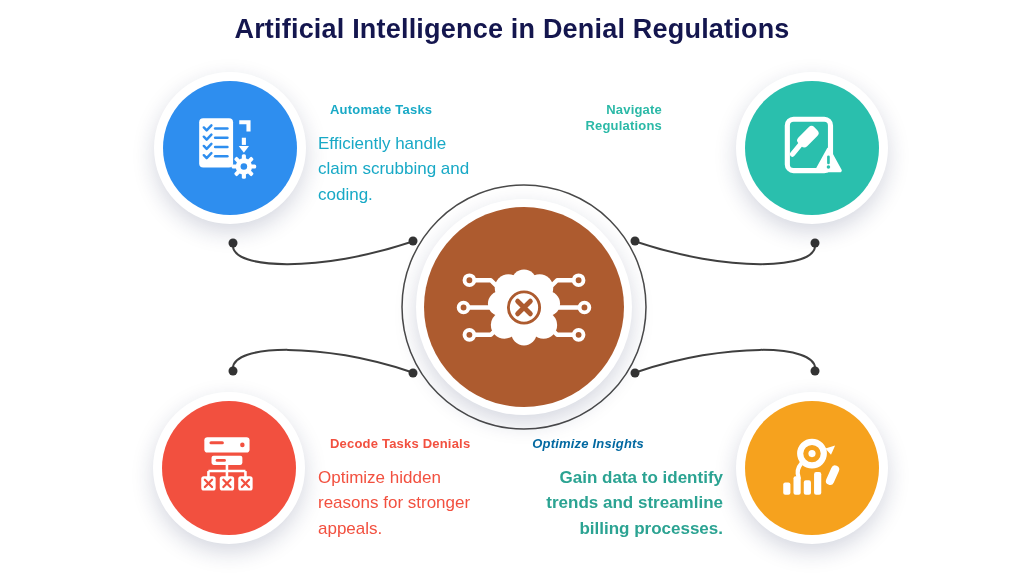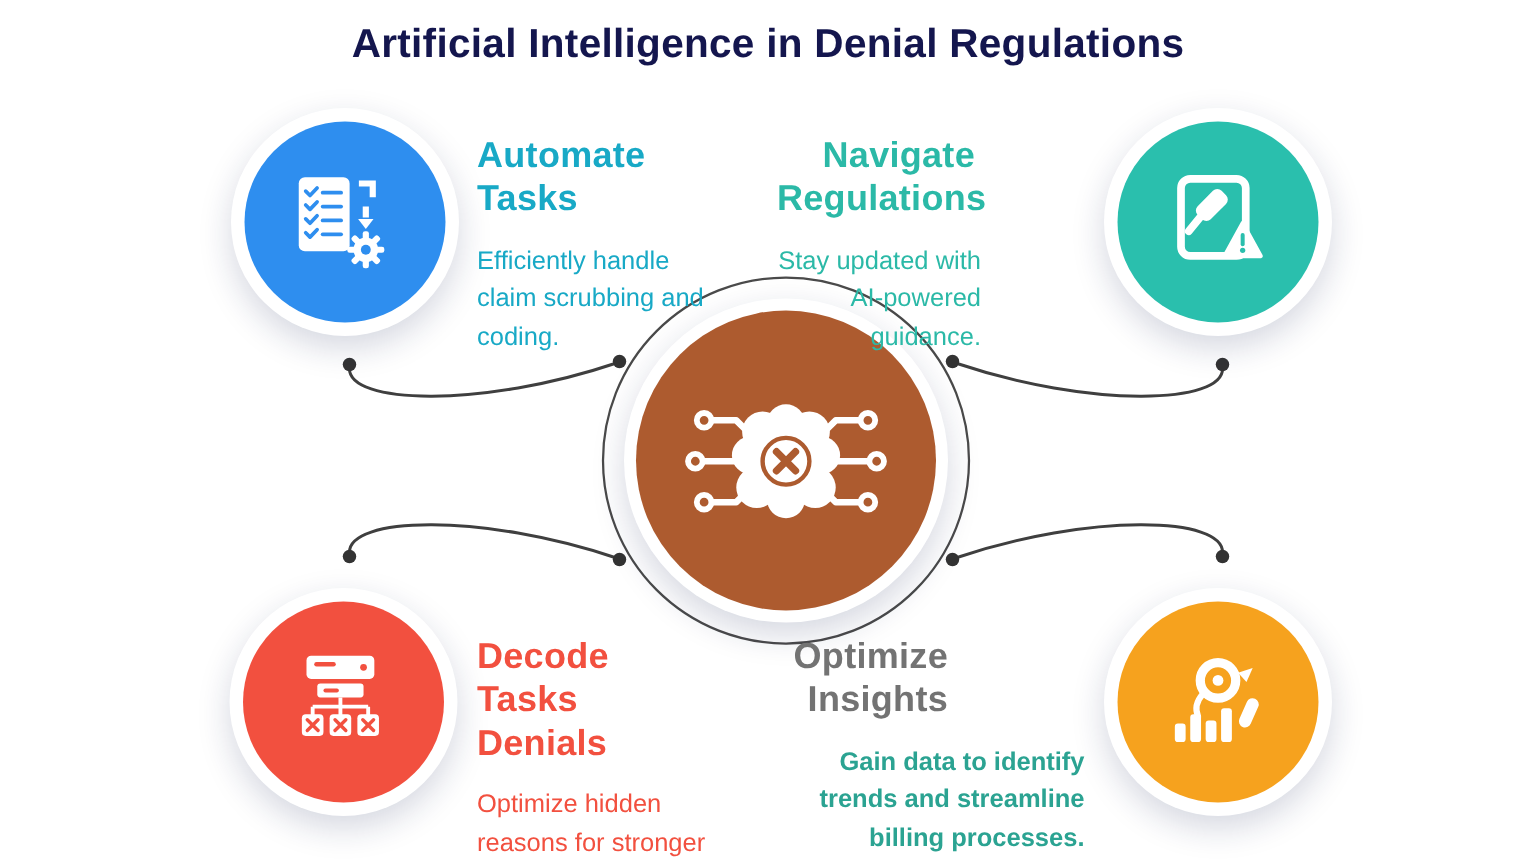--- a/index.html
+++ b/index.html
@@ -43,22 +43,22 @@
   .bubble-br { left: 736px; top: 392px; }
 
   .bg-blue   { background: #2E8EEF; }
   .bg-teal   { background: #2ABFAD; }
   .bg-red    { background: #F2503F; }
   .bg-orange { background: #F6A21E; }
   .bg-brown  { background: #AD5B2F; }
 
   .label { position: absolute; z-index: 2; }
   .label h3 {
-    margin: 0;
-    font-size: 24px; line-height: 1.2; font-weight: 700;
+    margin: 12px;
+    font-size: 13px; line-height: 1.2; font-weight: 700;
     letter-spacing: 0.2px;
   }
   .label p {
     margin: 13px 0 0 0;
     font-size: 17px; line-height: 1.5;
   }
   .label-tl { left: 318px; top: 90px;  width: 200px; text-align: left; }
   .label-tr { left: 518px; top: 90px;  width: 200px; text-align: right; }
   .label-bl { left: 318px; top: 424px; width: 212px; text-align: left; }
   .label-br { left: 517px; top: 424px; width: 212px; text-align: right; }
@@ -69,21 +69,21 @@
   .h-br { max-width: 115px; margin-left: auto; }
 
   .d-tl { max-width: 160px; }
   .d-tr { max-width: 136px; margin-left: auto; }
   .d-bl { max-width: 174px; }
   .d-br { max-width: 206px; margin-left: auto; font-weight: bold; }
 
   .tc-tl { color: #18A9C6; }
   .tc-tr { color: #2BB9A7; }
   .tc-bl { color: #F2503F; }
-  .tc-br { color: #737373; }
+  .tc-br { color: #0369a1; font-style: italic; }
   .dc-tl { color: #18A9C6; }
   .dc-tr { color: #2BB9A7; }
   .dc-bl { color: #F2503F; }
   .dc-br { color: #2BA392; }
 </style>
 </head>
 <body>
 
 <div class="canvas">
 
@@ -188,21 +188,20 @@
         <rect x="26" y="14" width="12" height="22" rx="4" fill="#ffffff" transform="rotate(45 32 25)"></rect>
         <path d="M26 31 L17 42" fill="none" stroke="#ffffff" stroke-width="5" stroke-linecap="round"></path>
         <path d="M52 37 L63.5 58 L40.5 58 Z" fill="#ffffff" stroke="#ffffff" stroke-width="3" stroke-linejoin="round"></path>
         <path d="M52 44.5 v6" fill="none" stroke="#2ABFAD" stroke-width="2.6" stroke-linecap="round"></path>
         <circle cx="52" cy="54.4" r="1.7" fill="#2ABFAD"></circle>
       </svg>
     </div>
   </div>
   <div class="label label-tr">
     <h3 class="h-tr tc-tr">Navigate Regulations</h3>
-    <p class="d-tr dc-tr">Stay updated with AI-powered guidance.</p>
   </div>
 
   <div class="bubble sat bubble-bl">
     <div class="inner bg-red">
       <svg width="74" height="74" viewBox="0 0 72 72">
         <rect x="12" y="6" width="44" height="15" rx="3" fill="#ffffff"></rect>
         <rect x="17" y="10" width="14" height="3" rx="1.5" fill="#F2503F"></rect>
         <circle cx="49" cy="13.5" r="2.2" fill="#F2503F"></circle>
         <rect x="19" y="24" width="30" height="9" rx="2" fill="#ffffff"></rect>
         <rect x="23" y="27.3" width="10" height="2.6" rx="1.3" fill="#F2503F"></rect>

